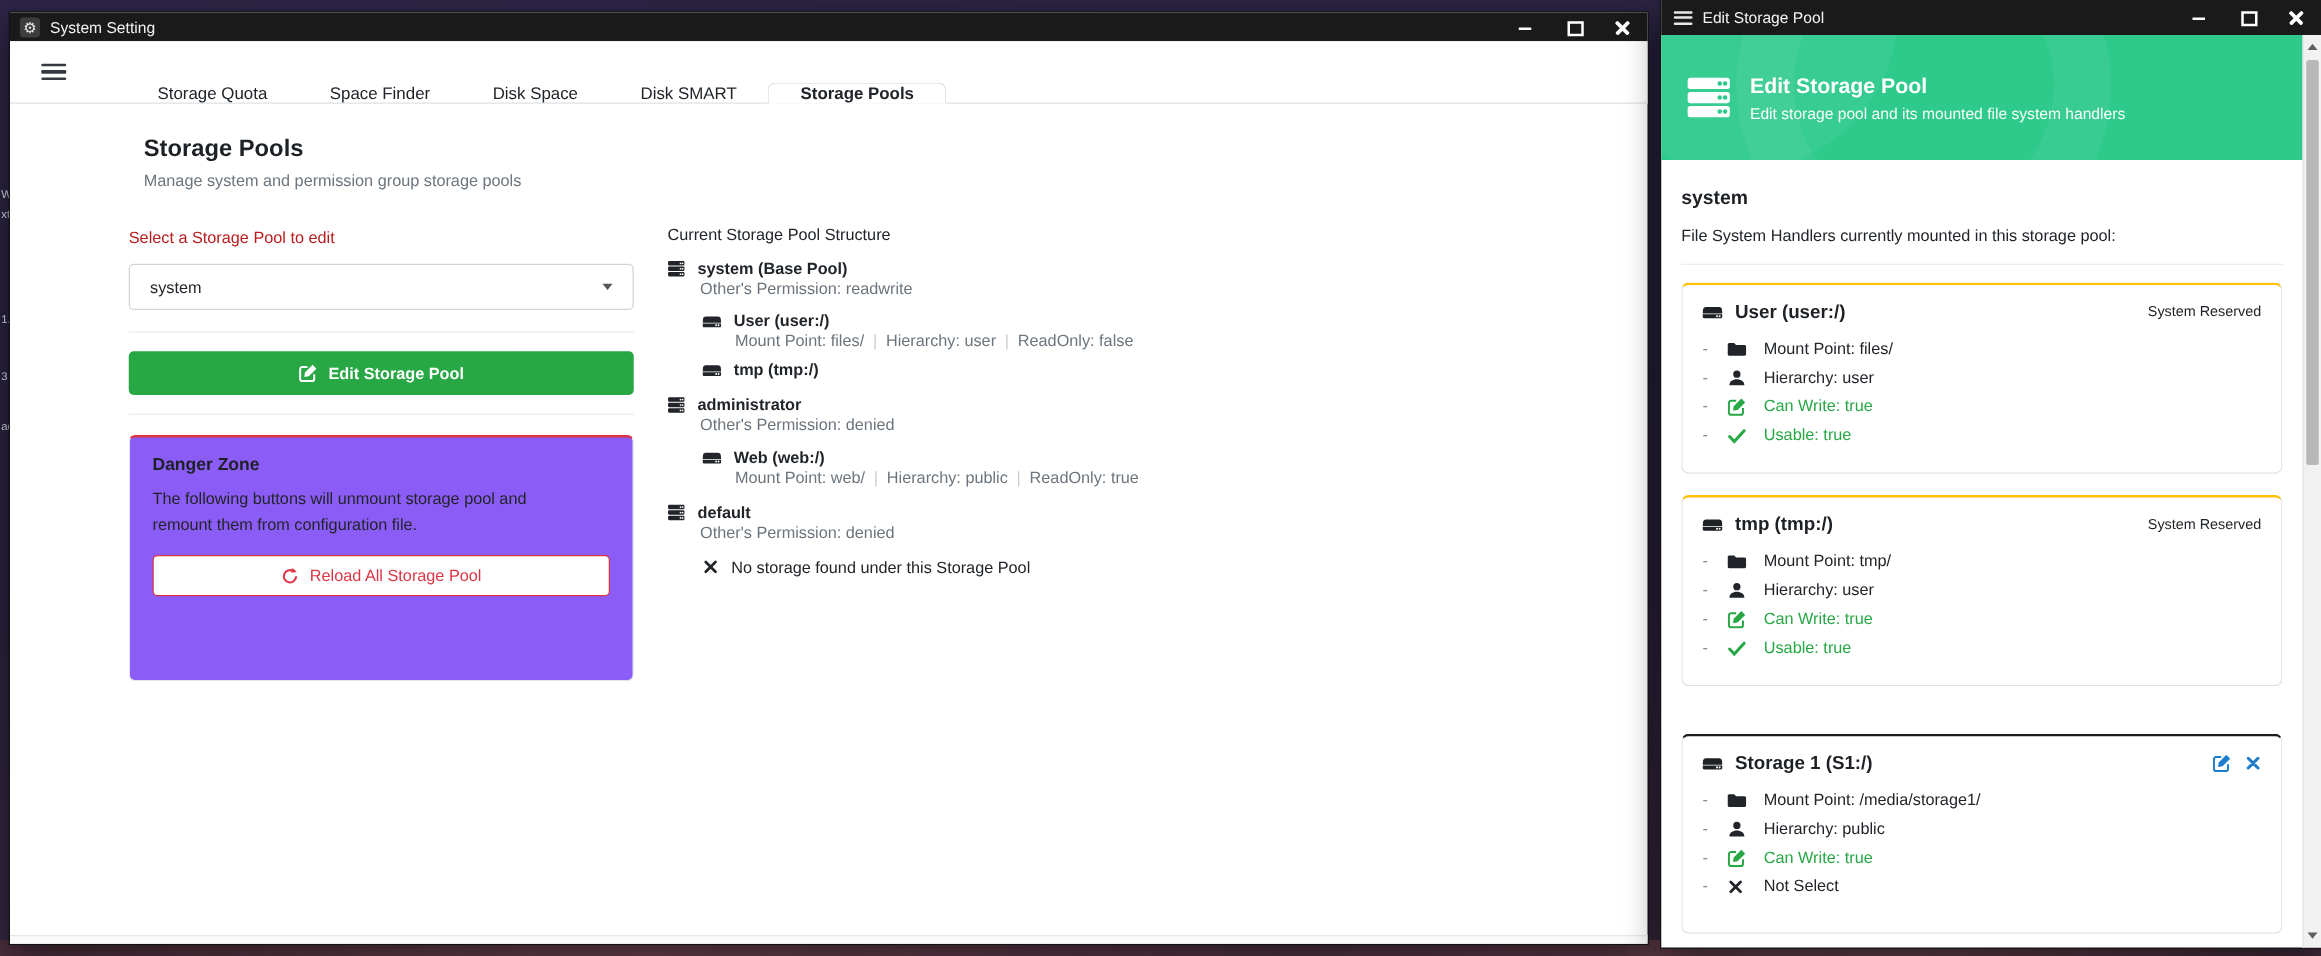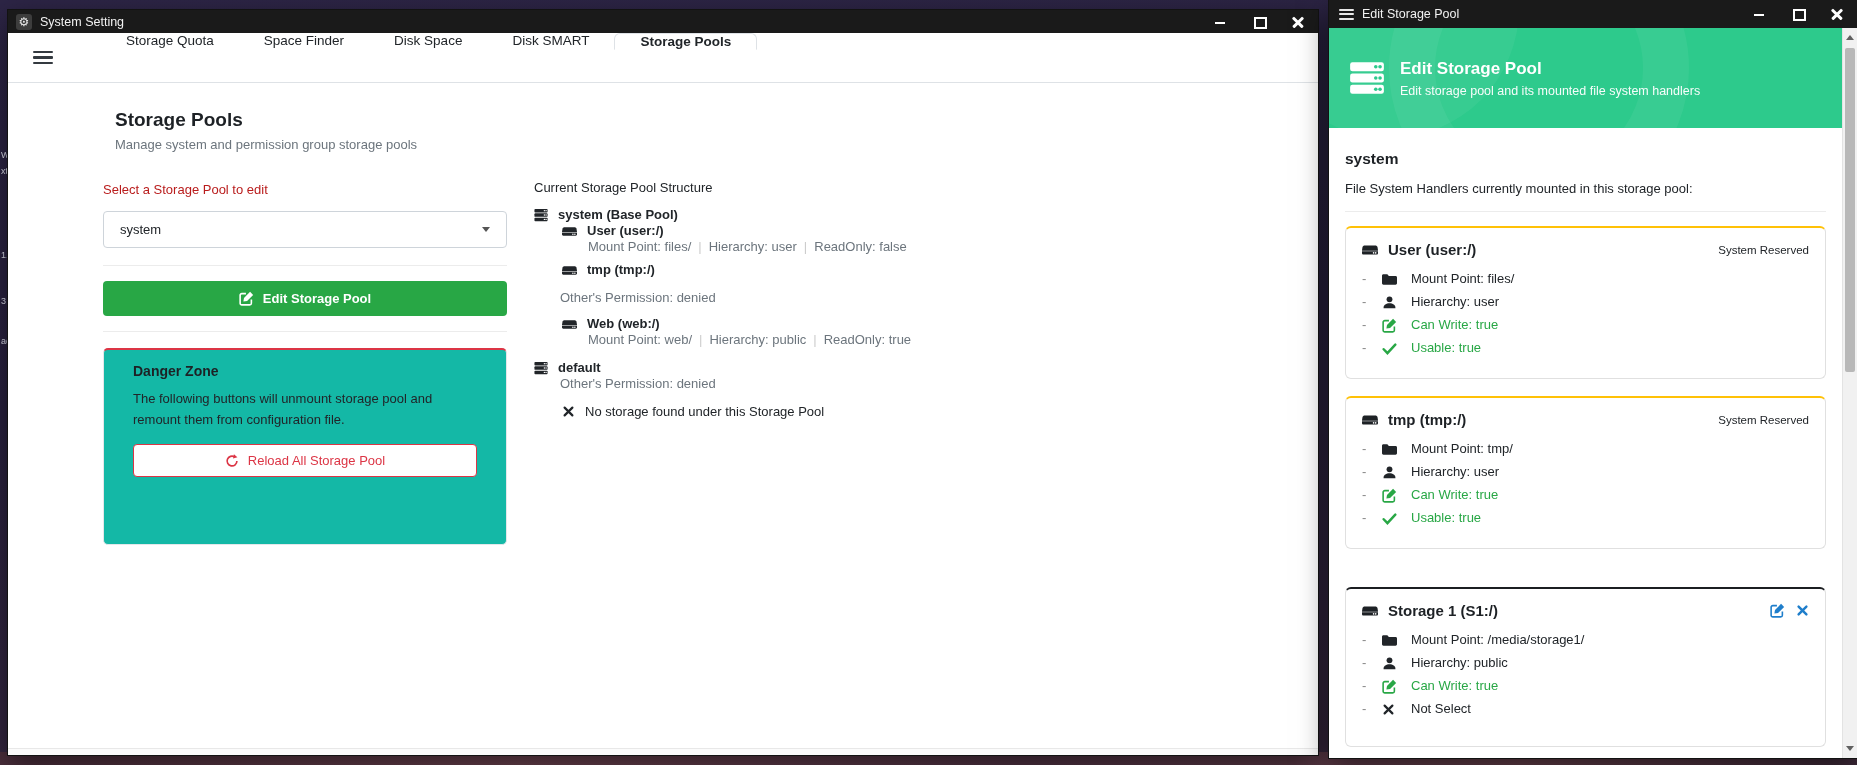--- a/index.html
+++ b/index.html
@@ -30,21 +30,21 @@
   .tb-btn { width:12px; height:12px; position:relative; cursor:pointer; }
   .tb-min::after { content:""; position:absolute; left:1px; right:1px; top:6px; height:2px; background:#fff; }
   .tb-max::after { content:""; position:absolute; left:1px; top:1px; width:9px; height:8px; border:2px solid #fff; }
   .tb-close::before, .tb-close::after { content:""; position:absolute; left:-1px; top:5px; width:14px; height:2.6px;
                background:#fff; border-radius:1px; }
   .tb-close::before { transform:rotate(45deg); }
   .tb-close::after  { transform:rotate(-45deg); }
 
   
   .tabbar { position:absolute; left:0; right:0; top:23px; height:50px; background:#fff;
-            border-bottom:1px solid #dee2e6; display:flex; align-items:flex-start; }
+            border-bottom:1px solid #dee2e6; display:flex; align-items:flex-end; }
   .nav-burger { align-self:center; margin-left:25px; margin-right:48px; width:20px;
                 display:flex; flex-direction:column; gap:3px; cursor:pointer; }
   .nav-burger i { display:block; height:2.5px; background:#343a40; border-radius:1px; }
   .tab { display:flex; align-items:center; padding:0 25px; font-size:13.5px; color:#212529; cursor:pointer; }
   .tab.active { font-weight:bold; border:1px solid #dee2e6; border-bottom:1px solid #fff;
                 border-radius:6px 6px 0 0; margin-bottom:-1px; background:#fff; }
 
   .lw-statusbar { position:absolute; left:0; right:0; bottom:0; height:7px; background:#fbfbfb;
                   border-top:1px solid #e8e8e8; }
 
@@ -56,22 +56,22 @@
             border-radius:4px; display:flex; align-items:center; padding:0 16px; font-size:13px;
             color:#212529; cursor:pointer; background:#fff; }
   .caret { margin-left:auto; width:0; height:0; border-left:4.5px solid transparent;
            border-right:4.5px solid transparent; border-top:5.5px solid #555; }
   .hr1 { position:absolute; left:95px; top:255px; width:404px; border:0; border-top:1px solid #ececec; }
   .hr2 { position:absolute; left:95px; top:321px; width:404px; border:0; border-top:1px solid #ececec; }
   .btn-edit { position:absolute; left:95px; top:271px; width:404px; height:35px; background:#28a745;
               border:none; border-radius:4px; color:#fff; font-weight:bold; font-size:13px;
               display:flex; align-items:center; justify-content:center; gap:9px; cursor:pointer;
               font-family:inherit; }
-  .danger-card { position:absolute; left:95px; top:338px; width:404px; height:197px; background:#14b8a6;
-                 border:1px solid #e4e7ea; border-top:2px solid #dc3545; border-radius:5px; padding:13px 29px; }
+  .danger-card { position:absolute; left:95px; top:338px; width:404px; height:197px; background:#8b5cf6;
+                 border:1px solid #e4e7ea; border-top:2px solid #dc3545; border-radius:5px; padding:13px 18px; }
   .danger-title { font-size:14px; font-weight:bold; color:#1d2125; }
   .danger-desc { margin-top:9px; font-size:13px; color:#212529; line-height:21px; }
   .btn-danger { display:flex; align-items:center; justify-content:center; gap:9px; width:100%; height:33px;
                 background:#fff; border:1px solid #dc3545; border-radius:4px; color:#dc3545; font-size:13px;
                 cursor:pointer; font-family:inherit; }
   .btn-danger + .btn-danger { margin-top:14px; }
   .danger-card .btn-danger:first-of-type { margin-top:14px; }
 
   
   .struct-label { position:absolute; left:526px; top:170px; font-size:13px; color:#212529; }
@@ -214,20 +214,21 @@
               <rect x="0.5" y="11" width="15" height="4" rx="1" fill="currentColor"></rect>
               <circle cx="11.9" cy="3" r="0.8" fill="#fff"></circle>
               <circle cx="13.8" cy="3" r="0.8" fill="#fff"></circle>
               <circle cx="11.9" cy="8" r="0.8" fill="#fff"></circle>
               <circle cx="13.8" cy="8" r="0.8" fill="#fff"></circle>
               <circle cx="11.9" cy="13" r="0.8" fill="#fff"></circle>
               <circle cx="13.8" cy="13" r="0.8" fill="#fff"></circle>
             </svg>
           <span>system (Base Pool)</span>
         </div>
+        <div class="pool-perm">Other's Permission: readwrite</div>
         <div class="handler">
           <div class="handler-head">
             <svg class="ic ic15" viewBox="0 0 16 16">
                 <path fill="currentColor" d="M2.7 3.5h10.6c1 0 1.9.6 2.2 1.6l.5 3.4v.3H0v-.3l.5-3.4c.3-1 1.2-1.6 2.2-1.6z"></path>
                 <path fill="currentColor" d="M0 9.3h16v1.9c0 .7-.6 1.3-1.3 1.3H1.3C.6 12.5 0 11.9 0 11.2V9.3z"></path>
                 <circle cx="11.6" cy="10.9" r="0.8" fill="#fff"></circle>
                 <circle cx="13.7" cy="10.9" r="0.8" fill="#fff"></circle>
               </svg>
             <span>User (user:/)</span>
           </div>
@@ -242,20 +243,34 @@
                 <path fill="currentColor" d="M0 9.3h16v1.9c0 .7-.6 1.3-1.3 1.3H1.3C.6 12.5 0 11.9 0 11.2V9.3z"></path>
                 <circle cx="11.6" cy="10.9" r="0.8" fill="#fff"></circle>
                 <circle cx="13.7" cy="10.9" r="0.8" fill="#fff"></circle>
               </svg>
             <span>tmp (tmp:/)</span>
           </div>
         </div>
       </div>
 
       <div class="pool">
+        <div class="pool-head">
+          <svg class="ic ic14" viewBox="0 0 16 16">
+              <rect x="0.5" y="1" width="15" height="4" rx="1" fill="currentColor"></rect>
+              <rect x="0.5" y="6" width="15" height="4" rx="1" fill="currentColor"></rect>
+              <rect x="0.5" y="11" width="15" height="4" rx="1" fill="currentColor"></rect>
+              <circle cx="11.9" cy="3" r="0.8" fill="#fff"></circle>
+              <circle cx="13.8" cy="3" r="0.8" fill="#fff"></circle>
+              <circle cx="11.9" cy="8" r="0.8" fill="#fff"></circle>
+              <circle cx="13.8" cy="8" r="0.8" fill="#fff"></circle>
+              <circle cx="11.9" cy="13" r="0.8" fill="#fff"></circle>
+              <circle cx="13.8" cy="13" r="0.8" fill="#fff"></circle>
+            </svg>
+          <span>administrator</span>
+        </div>
         <div class="pool-perm">Other's Permission: denied</div>
         <div class="handler">
           <div class="handler-head">
             <svg class="ic ic15" viewBox="0 0 16 16">
                 <path fill="currentColor" d="M2.7 3.5h10.6c1 0 1.9.6 2.2 1.6l.5 3.4v.3H0v-.3l.5-3.4c.3-1 1.2-1.6 2.2-1.6z"></path>
                 <path fill="currentColor" d="M0 9.3h16v1.9c0 .7-.6 1.3-1.3 1.3H1.3C.6 12.5 0 11.9 0 11.2V9.3z"></path>
                 <circle cx="11.6" cy="10.9" r="0.8" fill="#fff"></circle>
                 <circle cx="13.7" cy="10.9" r="0.8" fill="#fff"></circle>
               </svg>
             <span>Web (web:/)</span>

